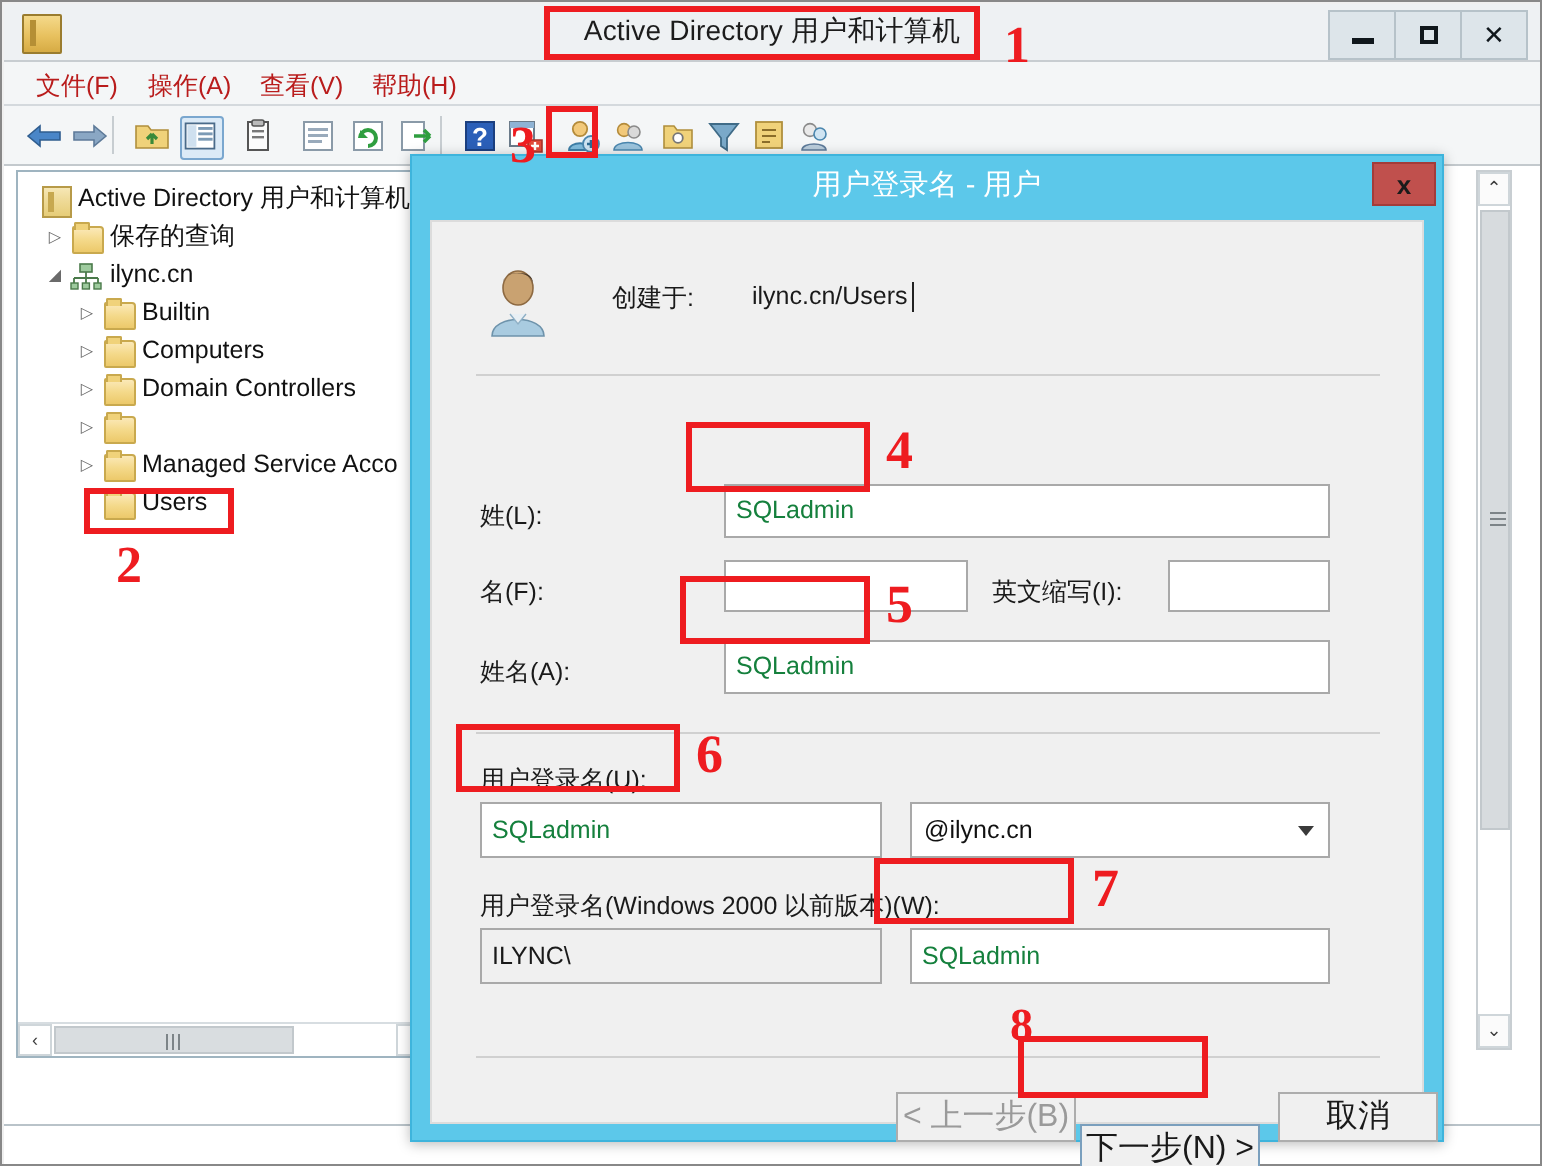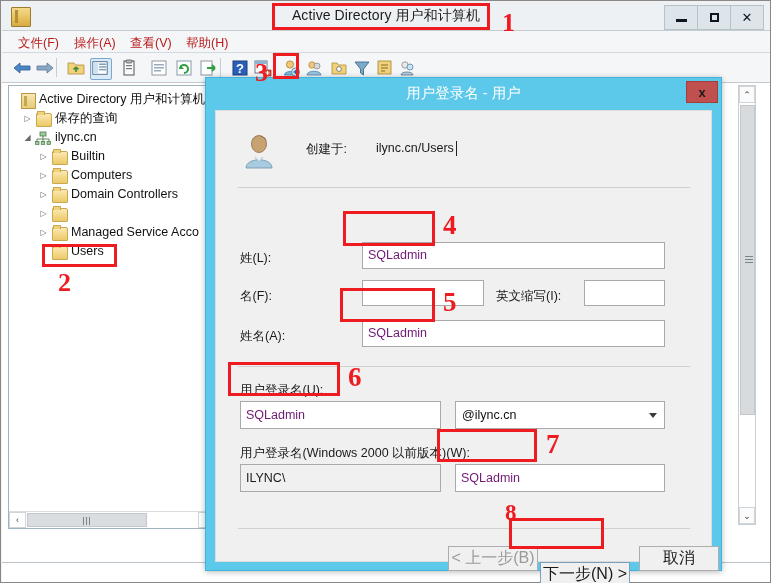--- a/index.html
+++ b/index.html
@@ -366,21 +366,21 @@
     position: absolute;
     font-size: 12.5px;
     color: #1a1a1a;
   }
   .tbox {
     position: absolute;
     background: #ffffff;
     border: 1px solid #a9a9a9;
     box-sizing: border-box;
     font-size: 12.5px;
-    color: #701a75;
+    color: #15803d;
     line-height: 1;
     display: flex;
     align-items: center;
     padding-left: 5px;
   }
   .tbox.readonly {
     background: #f0f0f0;
     color: #1a1a1a;
   }
   .combo {

